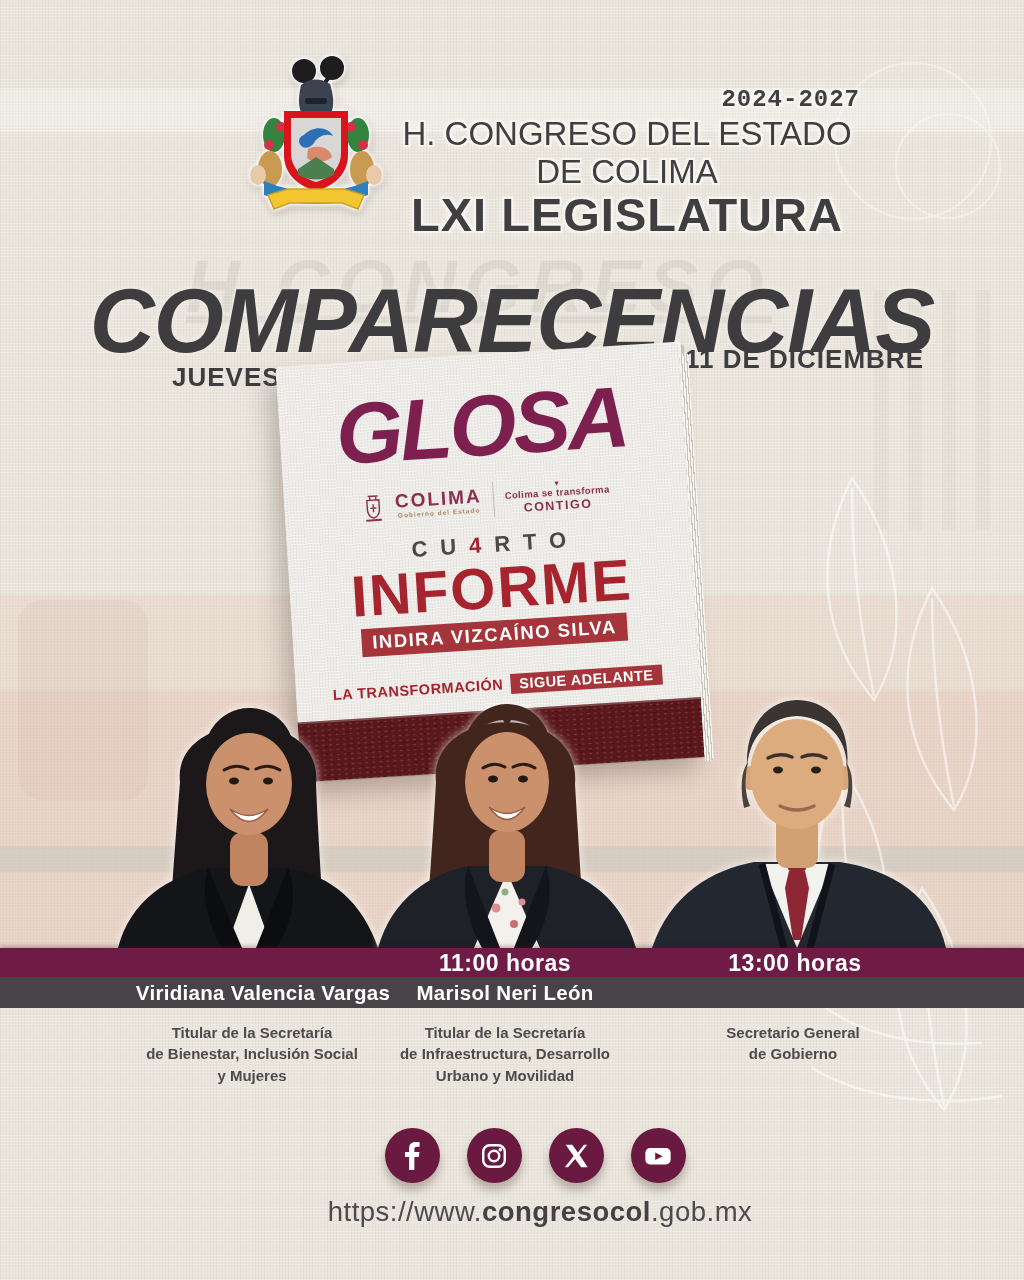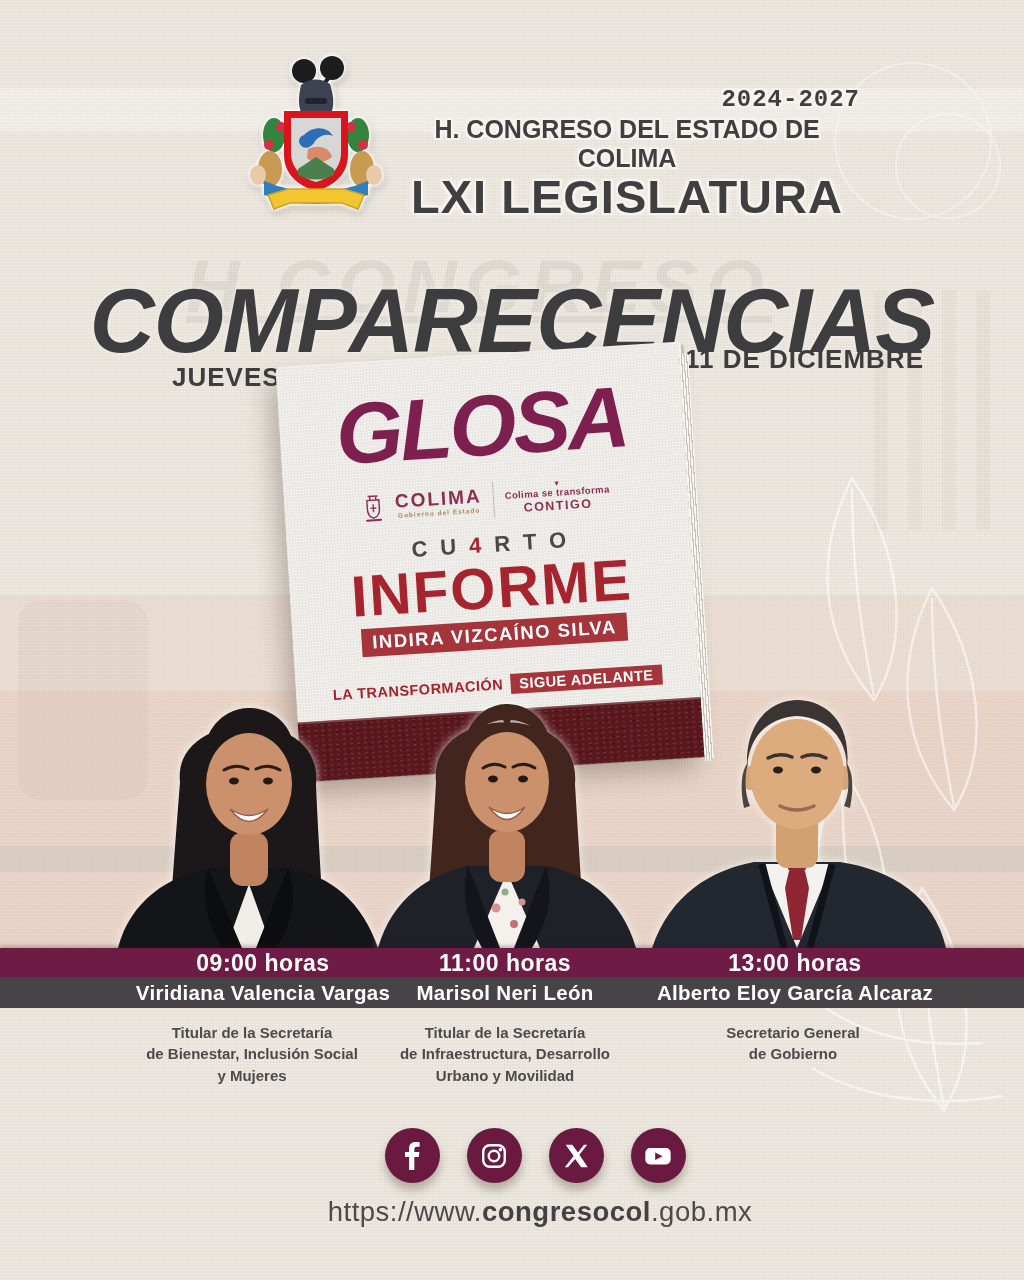--- a/index.html
+++ b/index.html
@@ -28,21 +28,21 @@
     background:rgba(150,122,108,.06);pointer-events:none;}
   .wm-cols{position:absolute;right:30px;top:290px;width:120px;height:240px;pointer-events:none;
     background:repeating-linear-gradient(90deg, rgba(140,118,100,.06) 0 14px, rgba(0,0,0,0) 14px 34px);}
   
   .coa{position:absolute;left:246px;top:54px;width:140px;height:172px;
     filter:drop-shadow(0 0 2px #fff) drop-shadow(0 0 2px #fff) drop-shadow(1px 3px 3px rgba(80,60,50,.25));}
   .header-text{position:absolute;left:392px;top:86px;width:470px;text-align:center;color:#3f3e41;}
   .ow{text-shadow:2px 0 0 #f7f4ee,-2px 0 0 #f7f4ee,0 2px 0 #f7f4ee,0 -2px 0 #f7f4ee,
       2px 2px 0 #f7f4ee,-2px -2px 0 #f7f4ee,2px -2px 0 #f7f4ee,-2px 2px 0 #f7f4ee,0 0 9px rgba(255,255,255,.9);}
   .h-term{display:block;text-align:right;font-size:24px;font-weight:800;letter-spacing:1px;padding-right:2px;font-family:Liberation Mono, monospace;}
-  .h-congress{display:block;font-size:25px;font-weight:700;letter-spacing:0;margin-top:2px;}
+  .h-congress{display:block;font-size:33px;font-weight:400;letter-spacing:0;margin-top:2px;}
   .h-leg{display:block;font-size:47px;font-weight:700;letter-spacing:1px;line-height:1.0;}
   .h-sub{display:block;font-size:22.5px;font-weight:800;letter-spacing:1px;margin-top:1px;}
   
   .ev-title{position:absolute;left:0;right:0;top:276px;text-align:center;
     font-size:90px;font-weight:800;font-style:italic;letter-spacing:-1px;
     color:#3d3c3f;white-space:nowrap;line-height:1;
     text-shadow:0 0 6px rgba(246,243,236,.8);}
   .ev-day{position:absolute;left:172px;top:362px;font-size:26px;font-weight:800;color:#3d3c3f;letter-spacing:1px;}
   .ev-date{position:absolute;right:100px;top:344px;font-size:26px;font-weight:800;color:#3d3c3f;letter-spacing:1px;}
   
@@ -265,28 +265,26 @@
   <path d="M106,86 C102,104 103,118 108,130 L102,132 C98,112 99,96 106,86 Z" fill="#4a433f"></path>
   <path d="M204,86 C208,104 207,118 202,130 L208,132 C212,112 211,96 204,86 Z" fill="#4a433f"></path>
   <path d="M126,82 Q138,76 150,81" stroke="#3a3230" stroke-width="3.5" fill="none" stroke-linecap="round"></path>
   <path d="M160,81 Q172,76 184,82" stroke="#3a3230" stroke-width="3.5" fill="none" stroke-linecap="round"></path>
   <ellipse cx="136" cy="94" rx="5" ry="3.4" fill="#2a1f18"></ellipse>
   <ellipse cx="174" cy="94" rx="5" ry="3.4" fill="#2a1f18"></ellipse>
   <path d="M138,130 Q155,138 172,130" stroke="#9a6a50" stroke-width="3.5" fill="none" stroke-linecap="round"></path>
 </svg>
 
 <div class="time-band">
-  <span class="band-txt time-txt c1">09:00 horas</span>
   <span class="band-txt time-txt c2">11:00 horas</span>
   <span class="band-txt time-txt c3">13:00 horas</span>
 </div>
 <div class="name-band">
   <span class="band-txt name-txt c2">Marisol Neri León</span>
   <span class="band-txt name-txt c1">Viridiana Valencia Vargas</span>
-  <span class="band-txt name-txt c3">Alberto Eloy García Alcaraz</span>
 </div>
 <div class="role r1">Titular de la Secretaría
 de Bienestar, Inclusión Social
 y Mujeres</div>
 <div class="role r2">Titular de la Secretaría
 de Infraestructura, Desarrollo
 Urbano y Movilidad</div>
 <div class="role r3">Secretario General
 de Gobierno</div>
 

